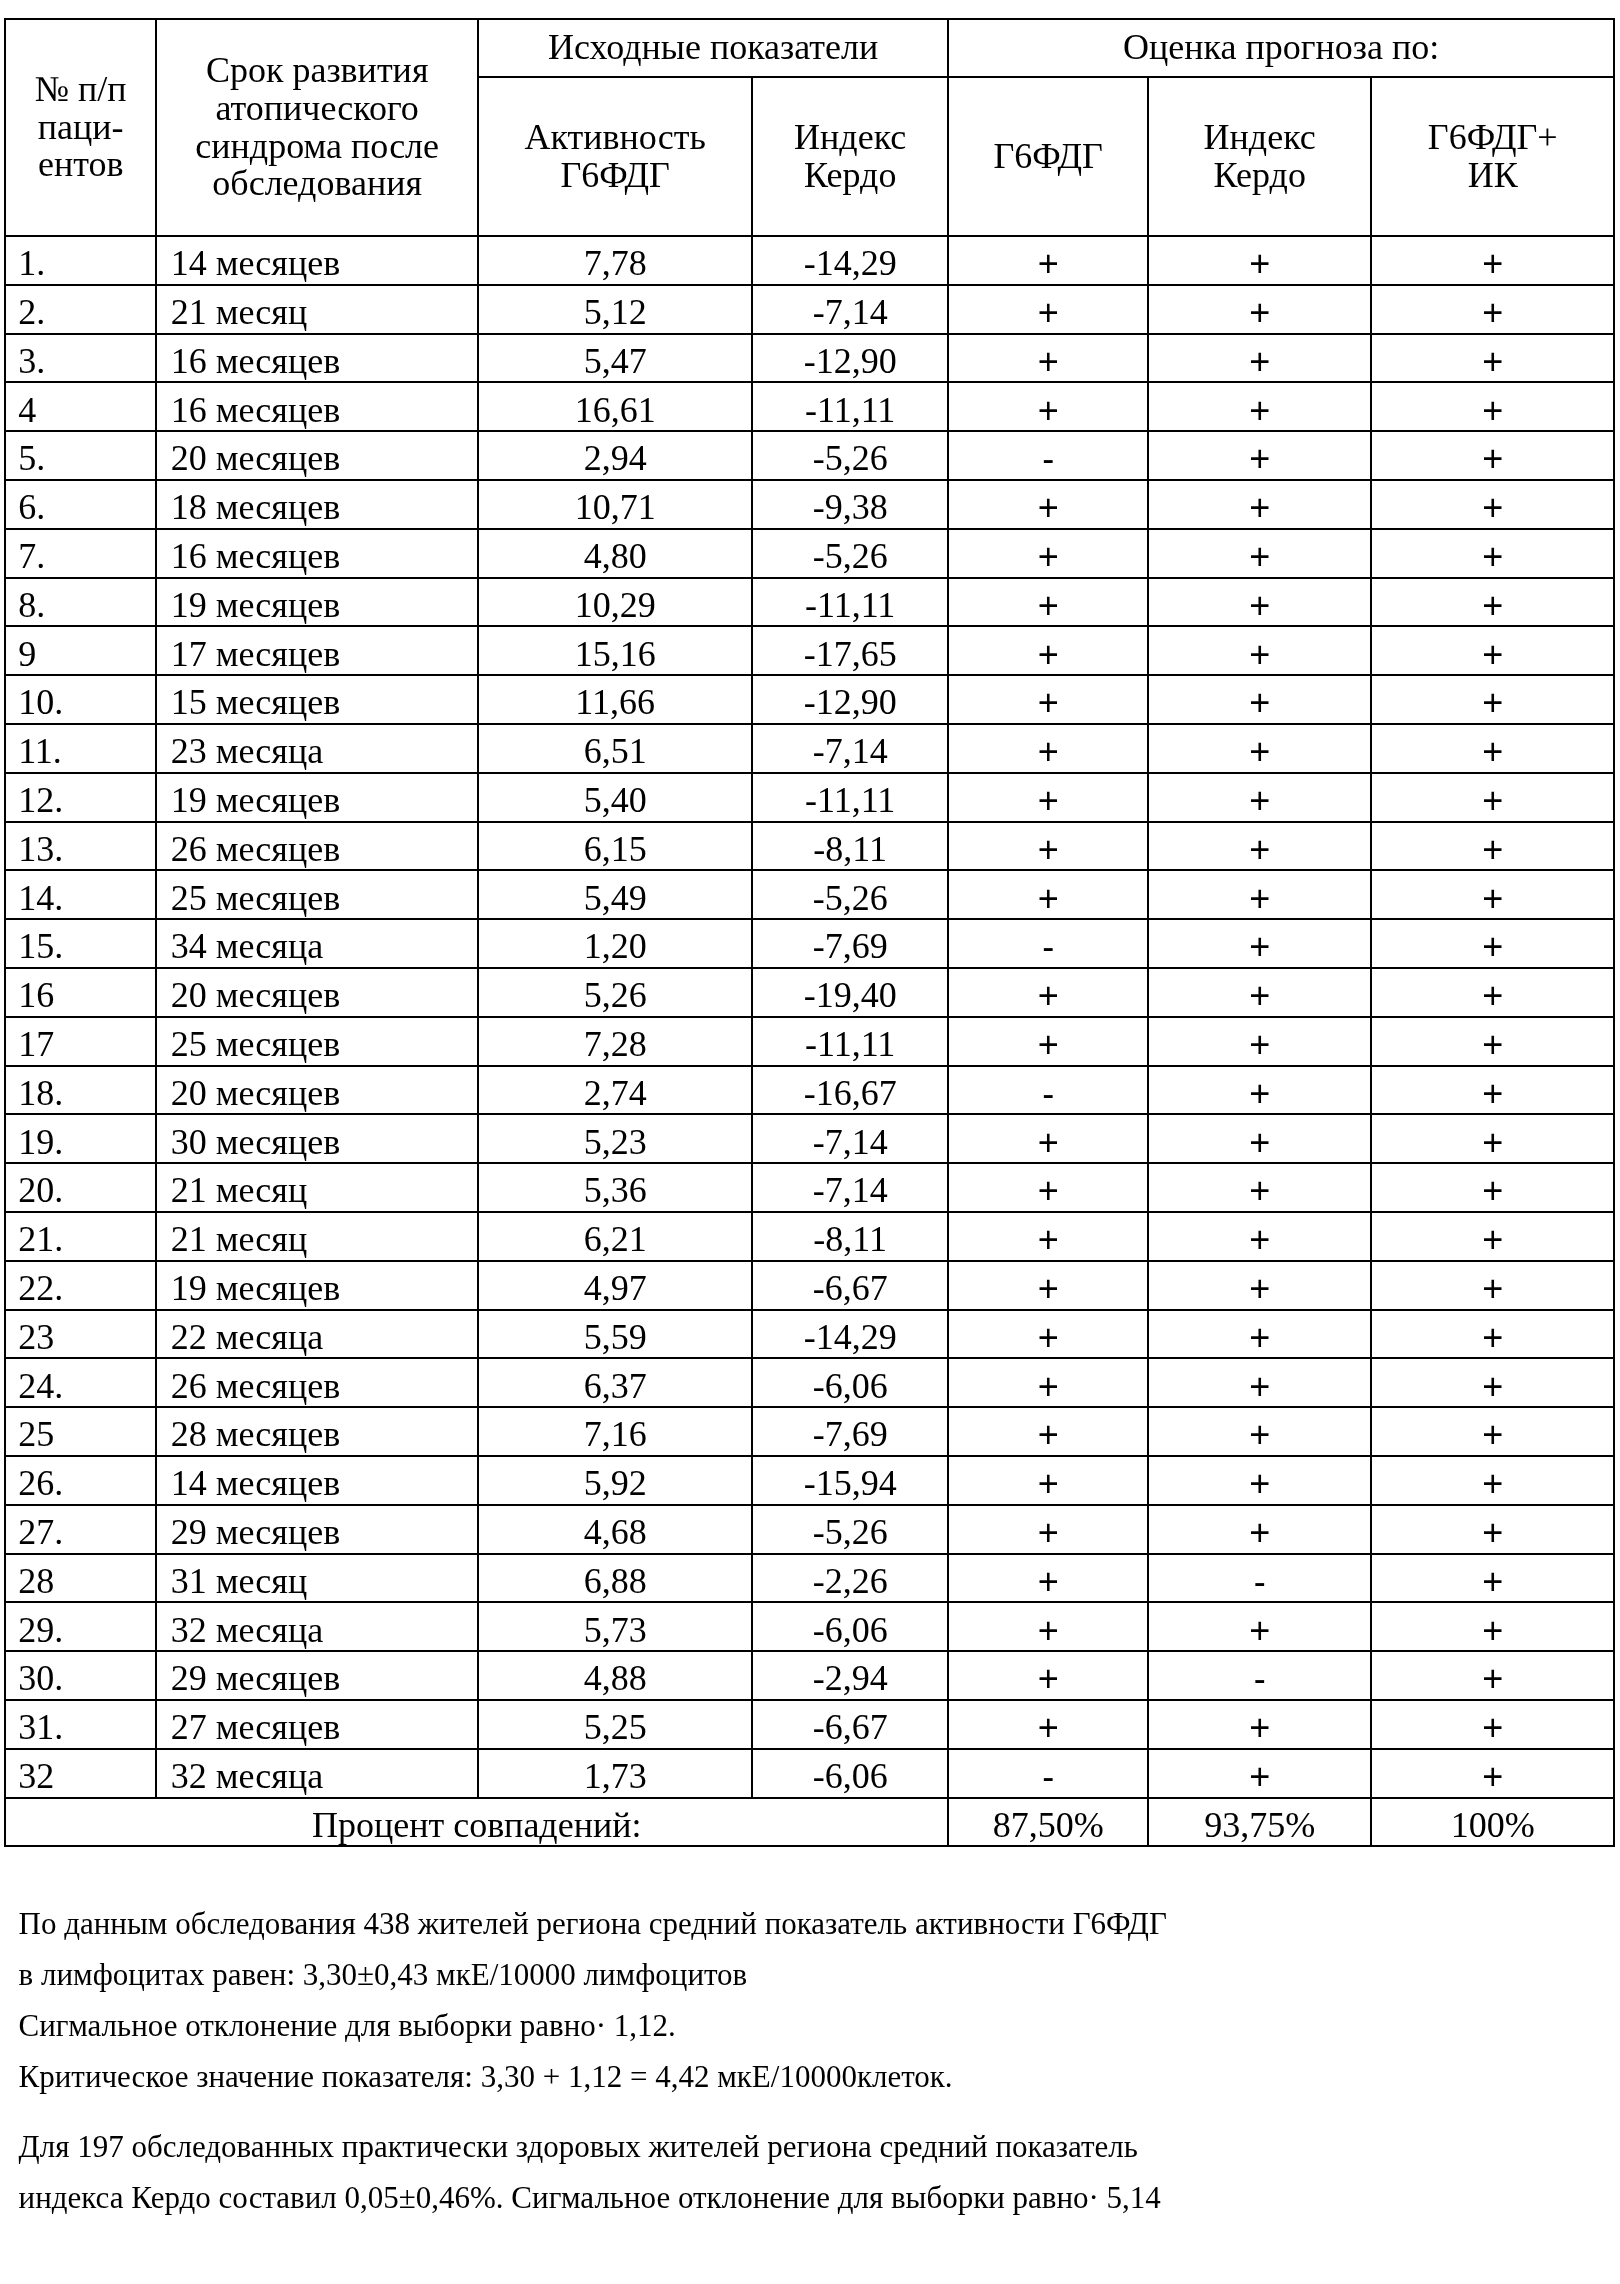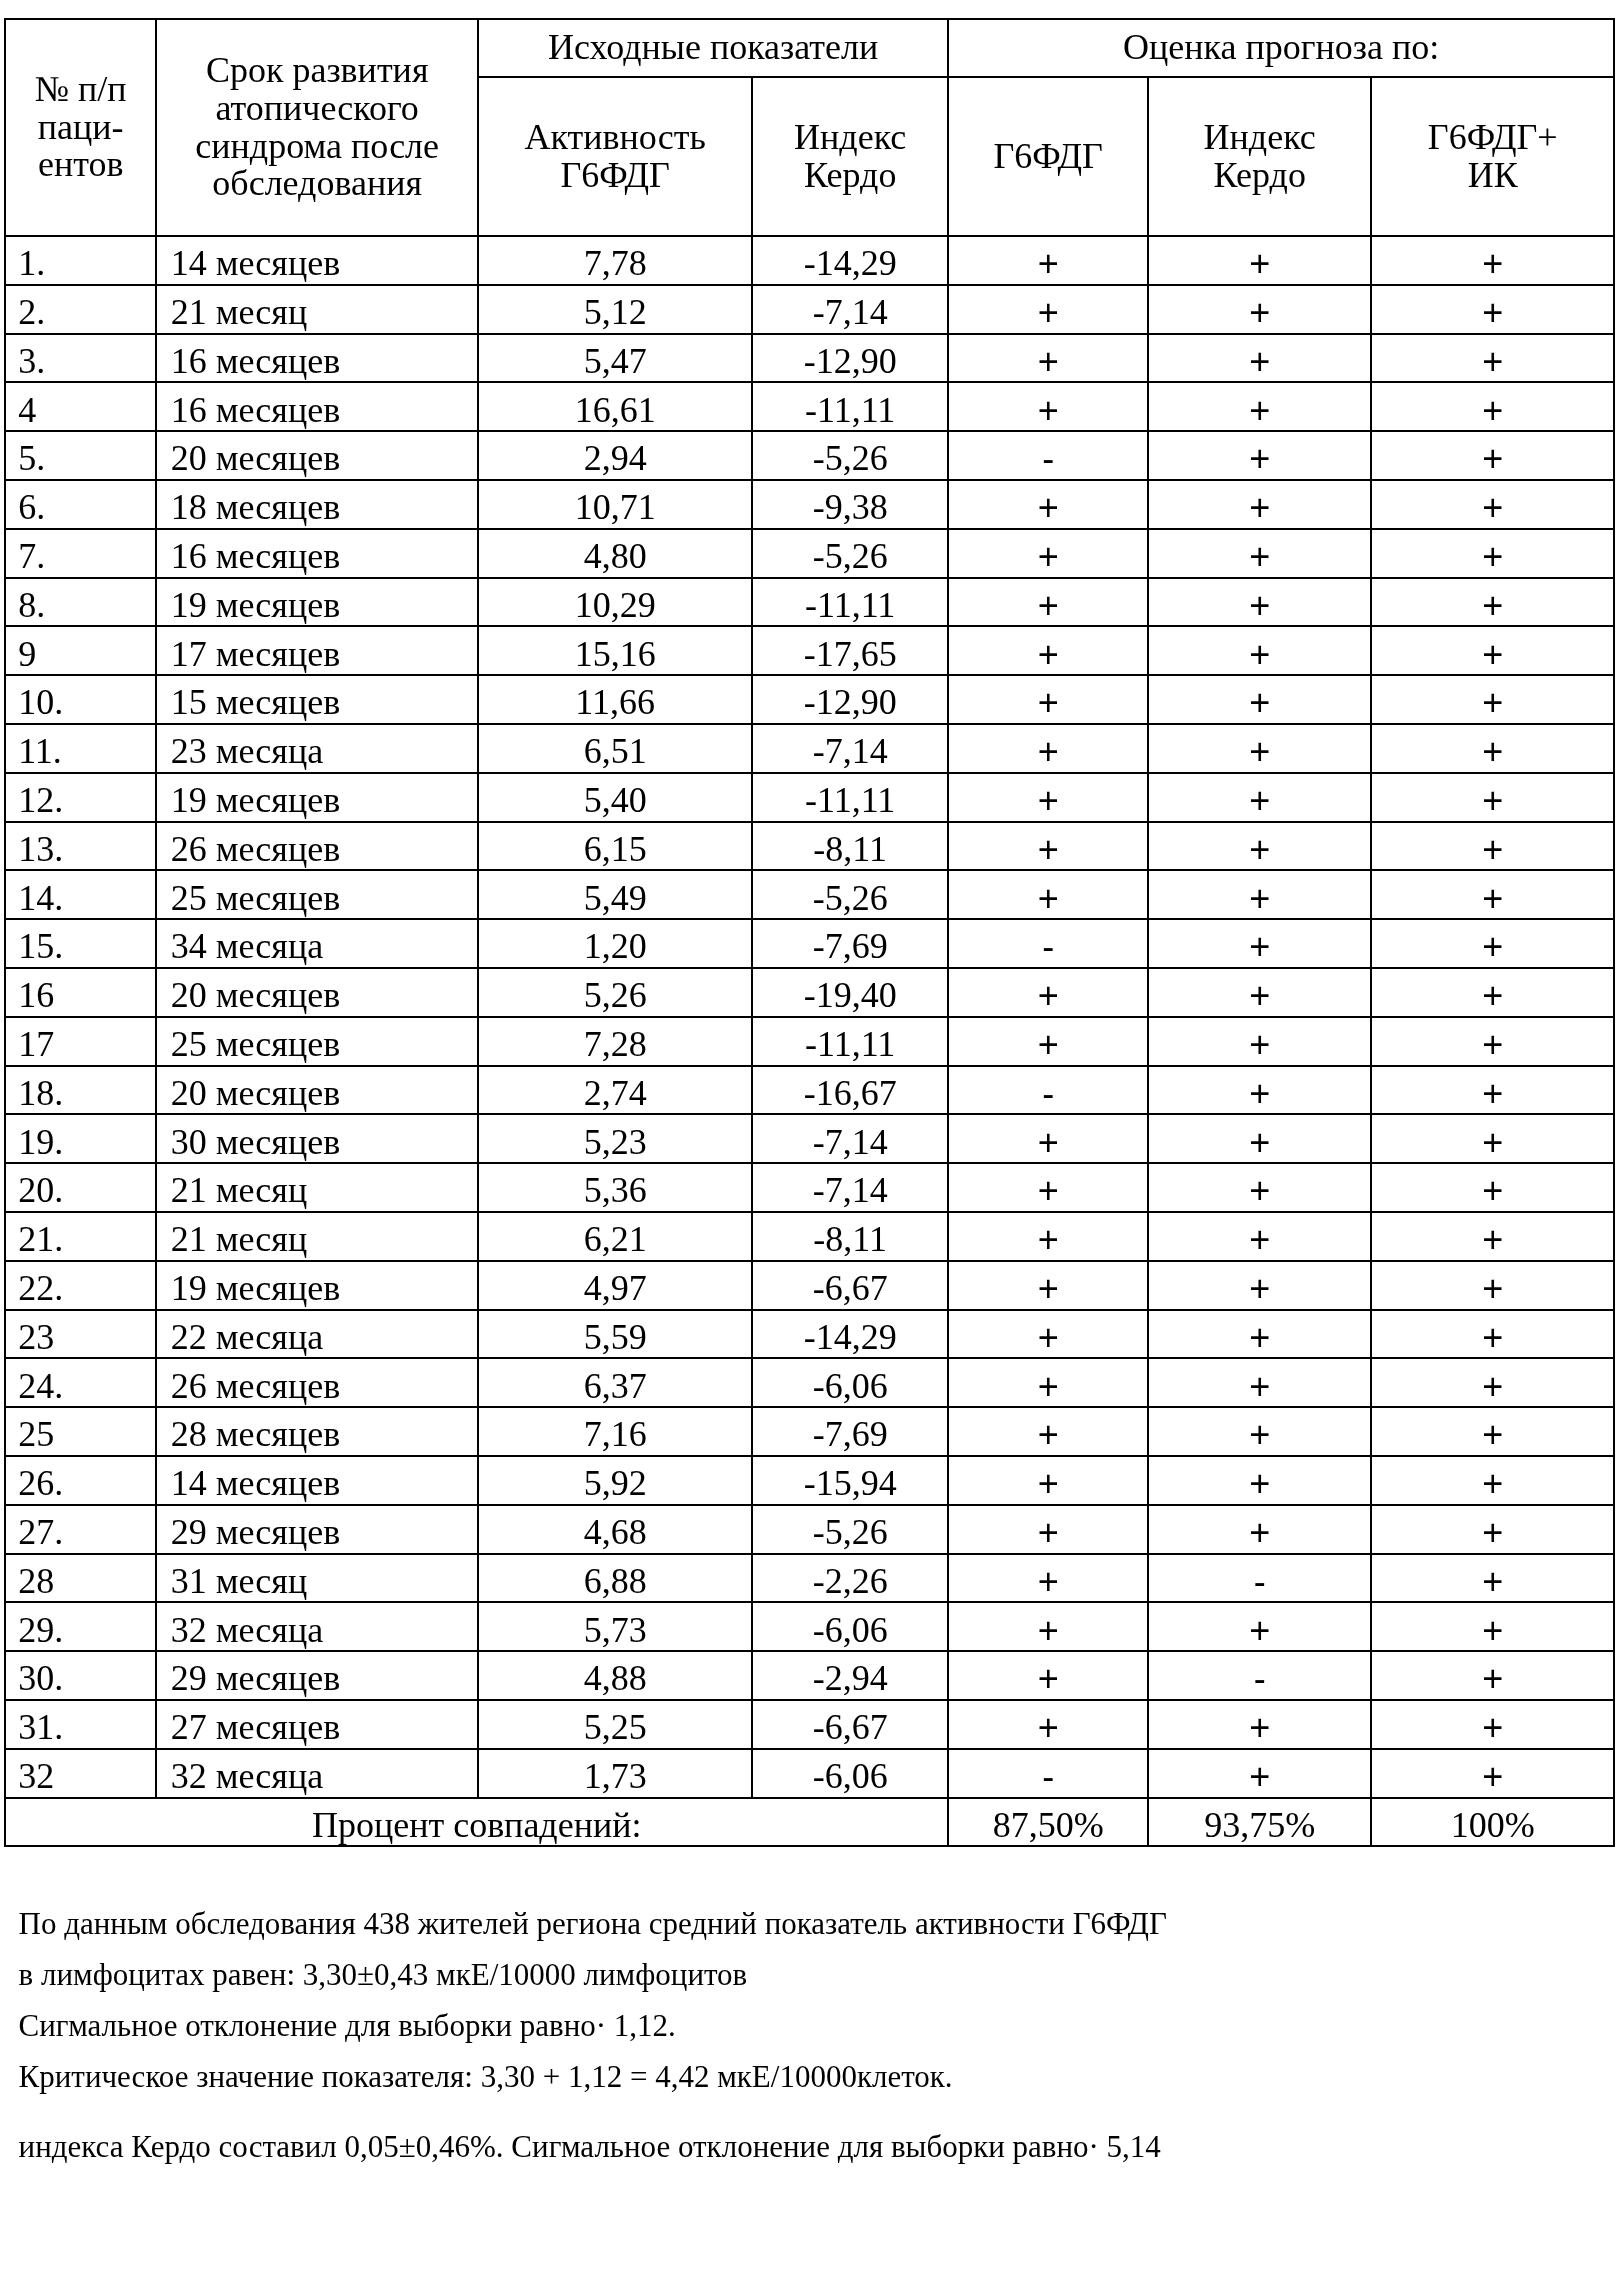--- a/index.html
+++ b/index.html
@@ -364,16 +364,17 @@
 
 <div class="paras">
   <div>
     <p>По данным обследования 438 жителей региона средний показатель активности Г6ФДГ</p>
     <p>в лимфоцитах равен: 3,30±0,43 мкЕ/10000 лимфоцитов</p>
     <p>Сигмальное отклонение для выборки равно·  1,12.</p>
     <p>Критическое значение показателя: 3,30 + 1,12 = 4,42 мкЕ/10000клеток.</p>
   </div>
   <div class="gap"></div>
   <div>
+    <p>Для 197 обследованных практически здоровых жителей региона средний показатель</p>
     <p>индекса Кердо составил 0,05±0,46%. Сигмальное отклонение для выборки равно·  5,14</p>
   </div>
 </div>
 
 
 </body></html>

